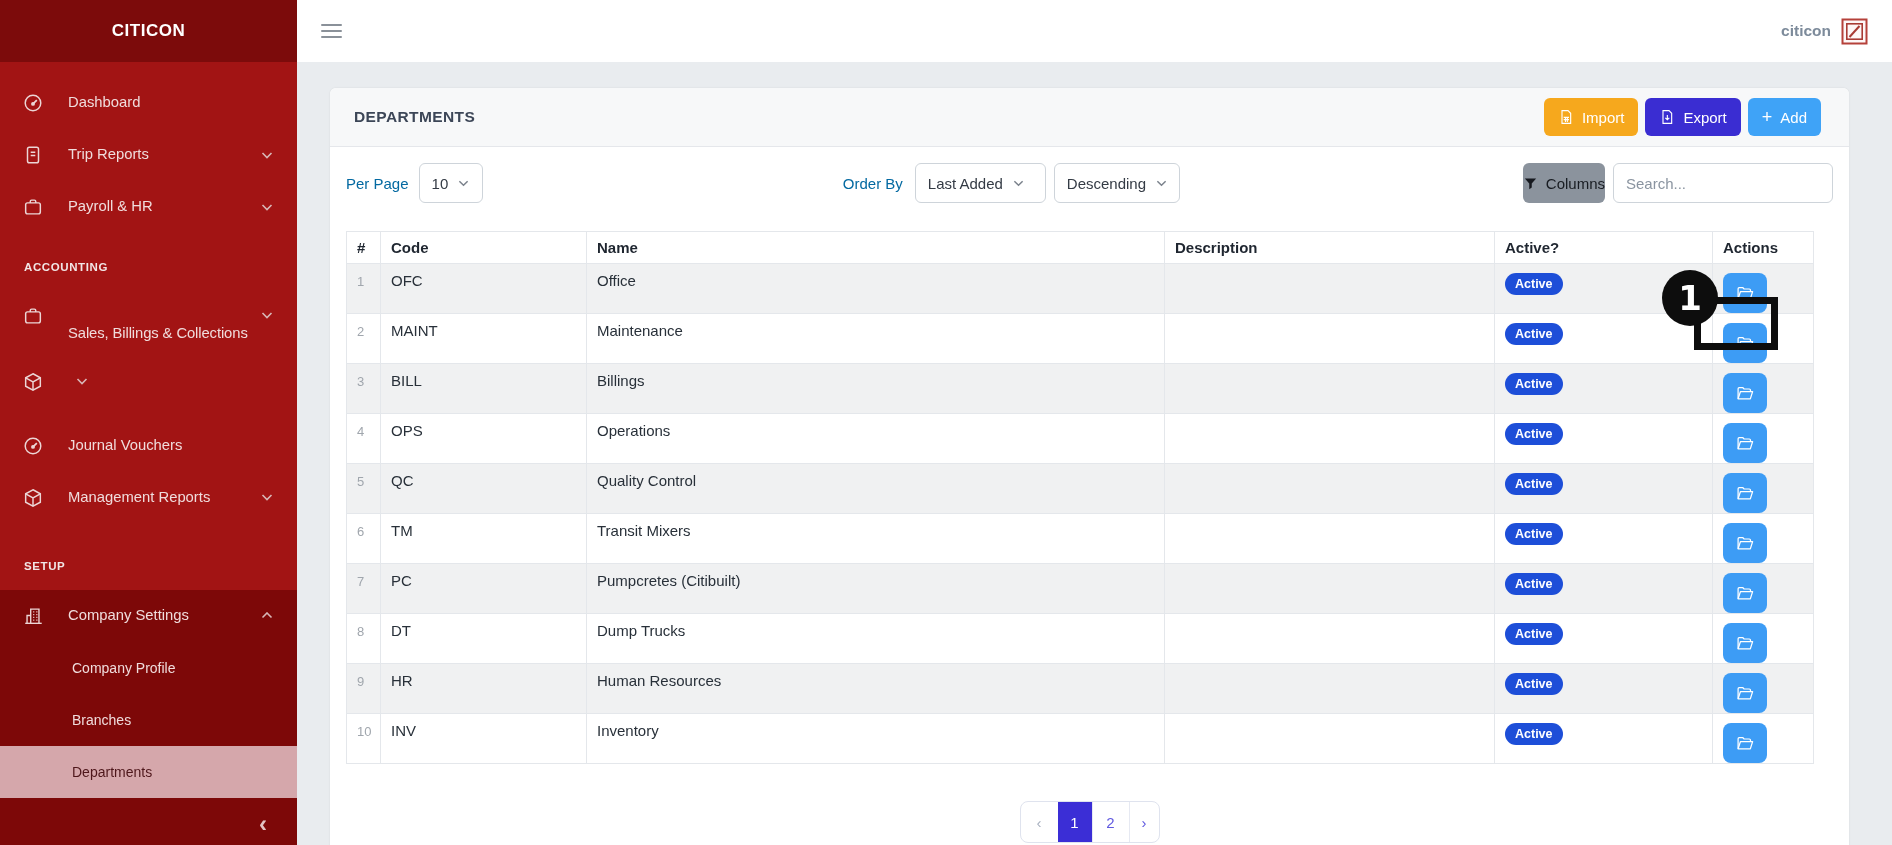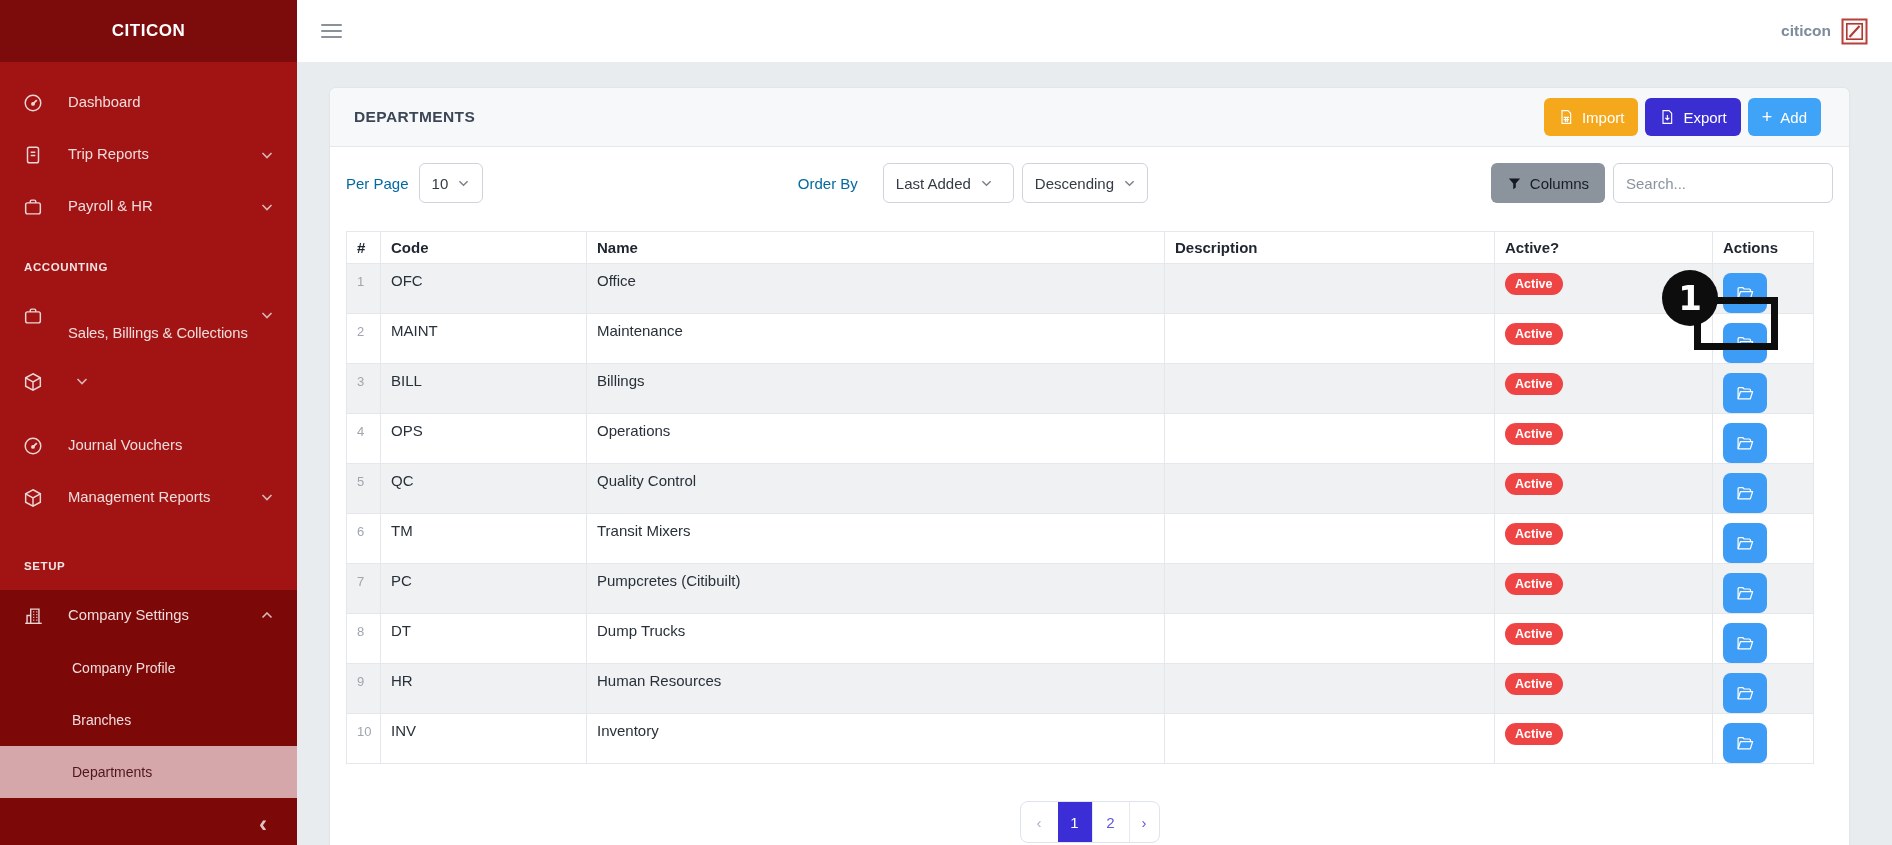--- a/index.html
+++ b/index.html
@@ -56,36 +56,36 @@
   
   .filter-row { margin-top:0; height:40px; display:flex; align-items:center; }
   .flabel { font-size:15px; color:#0369a1; margin-right:10px; }
   .selectbox { height:40px; background:#fff; border:1px solid #ced4da; border-radius:6px;
     display:inline-flex; align-items:center; padding:0 10px 0 12px; font-size:15px; color:#343b45; gap:10px; cursor:pointer; }
   .selectbox .schev { color:#7b828c; display:flex; }
   .spacer { flex:1; }
   .fixed-gap { width:343px; }
   .orderby-group { display:flex; align-items:center; gap:8px; }
   .btn-columns { height:40px; background:#8b939d; color:#181c22; border:none; border-radius:6px;
-    font-size:15px; display:inline-flex; align-items:center; gap:8px; padding:0 16px; cursor:pointer;
+    font-size:15px; display:inline-flex; align-items:center; gap:8px; padding:0 0; cursor:pointer;
     font-family:"Liberation Sans", sans-serif; }
   .search-input { width:220px; height:40px; border:1px solid #ced4da; border-radius:6px; margin-left:8px;
     padding:0 12px; font-size:15px; color:#343b45; font-family:"Liberation Sans", sans-serif; }
   .search-input::placeholder { color:#8a94a0; }
   
   table.data { margin-top:28px; width:1467px; border-collapse:collapse; table-layout:fixed; }
   .data th { border:1px solid #e4e7eb; background:#fff; text-align:left; font-size:15px; color:#1f2630;
     padding:6px 10px; height:32px; }
   .data td { border:1px solid #e4e7eb; font-size:15px; color:#283039; padding:8px 10px 0 10px;
     height:48px; vertical-align:top; }
   .data tr.odd td { background:#f0f1f2; }
   .data td.numcell { color:#a0a6ad; font-size:13px; padding-top:10px; }
   .col-num{width:34px} .col-code{width:206px} .col-name{width:578px}
   .col-desc{width:330px} .col-active{width:218px} .col-actions{width:101px}
-  .badge-active { display:inline-block; background:#ef4444; color:#fff; font-size:12.5px; font-weight:bold;
+  .badge-active { display:inline-block; background:#1d4ed8; color:#fff; font-size:12.5px; font-weight:bold;
     border-radius:12px; padding:4px 10px; margin-top:1px; }
   .action-btn { width:44px; height:40px; background:#3d9cf5; border:none; border-radius:8px;
     display:flex; align-items:center; justify-content:center; cursor:pointer; margin-top:1px; }
   
   .pagination { margin:37px auto 0 auto; width:fit-content; display:flex; border:1px solid #dfe3ee;
     border-radius:8px; overflow:hidden; background:#fff; }
   .page-cell { min-width:37px; height:40px; display:flex; align-items:center; justify-content:center;
     font-size:15px; cursor:pointer; border-left:1px solid #e6e9f2; }
   .page-cell:first-child { border-left:none; }
   .page-prev { color:#a8b0bf; }
@@ -296,21 +296,21 @@
         <div class="selectbox" style="min-width:64px">
           <span>10</span>
           <span class="schev">
             <svg width="11" height="7" viewBox="0 0 12 7" fill="none" stroke="currentColor" stroke-width="1.6">
                 <path d="M1.5 1 L6 5.5 L10.5 1"></path>
               </svg>
           </span>
         </div>
         <div class="spacer"></div>
         <div class="orderby-group">
-          <span class="flabel" style="margin-right:17px">Order By</span>
+          <span class="flabel" style="margin-right:4px">Order By</span>
           <div class="selectbox" style="min-width:131px">
             <span>Last Added</span>
             <span class="schev">
               <svg width="11" height="7" viewBox="0 0 12 7" fill="none" stroke="currentColor" stroke-width="1.6">
                   <path d="M1.5 1 L6 5.5 L10.5 1"></path>
                 </svg>
             </span>
           </div>
           <div class="selectbox" style="min-width:126px">
             <span>Descending</span>

